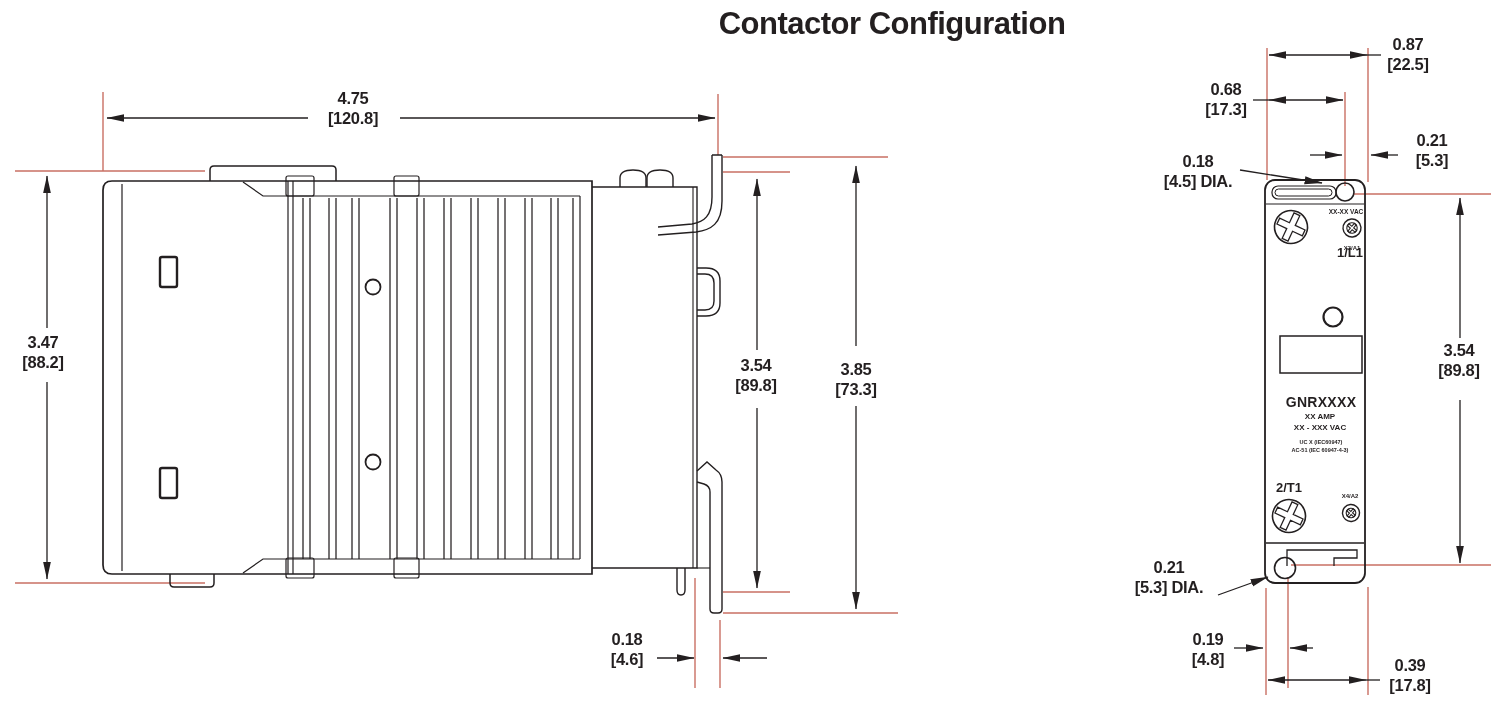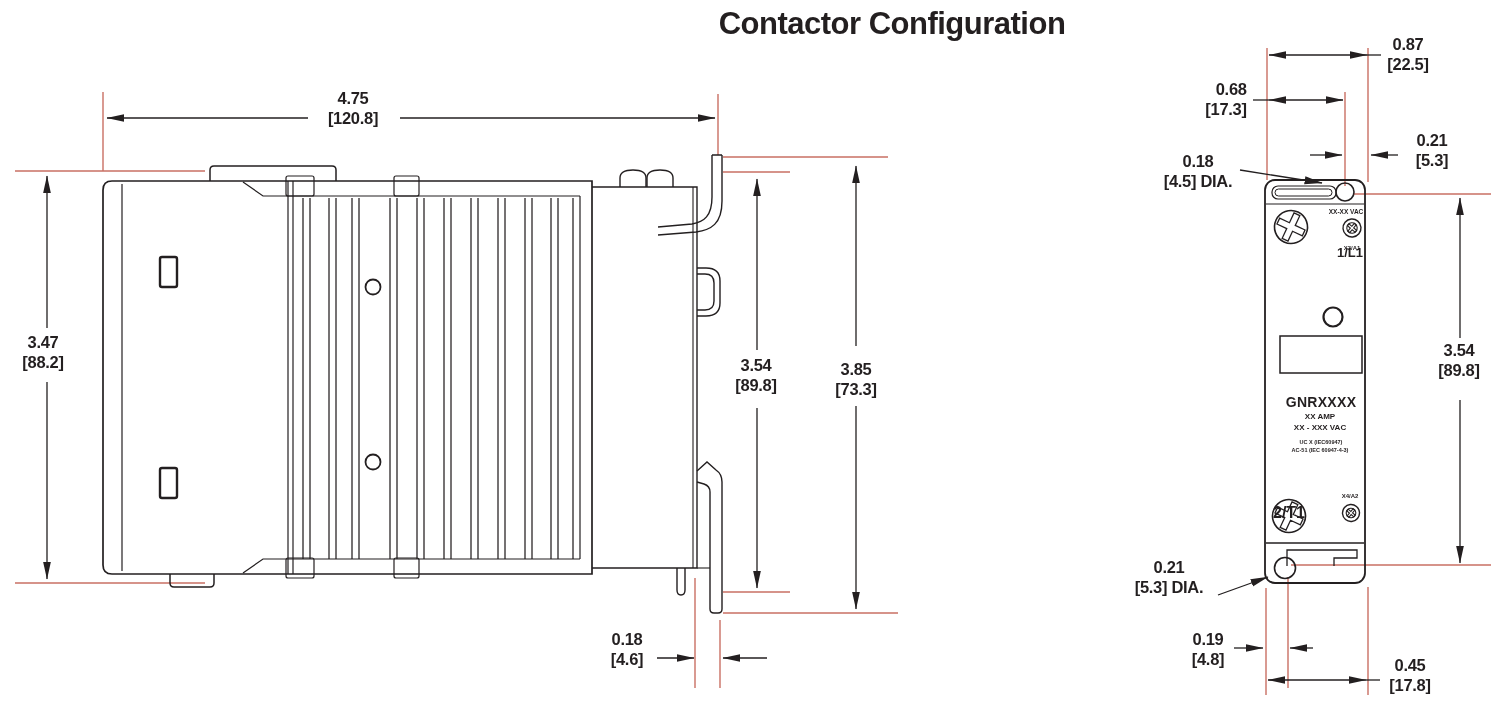--- a/index.html
+++ b/index.html
@@ -179,21 +179,21 @@
   </div>
   <div class="dim" style="left:627px;top:630px;">
     <span>0.18</span>
     <span>[4.6]</span>
   </div>
 
   <div class="dim" style="left:1408px;top:35px;">
     <span>0.87</span>
     <span>[22.5]</span>
   </div>
-  <div class="dim" style="left:1226px;top:80px;text-align:right;">
+  <div class="dim" style="left:1226px;top:80px;">
     <span>0.68</span>
     <span>[17.3]</span>
   </div>
   <div class="dim" style="left:1432px;top:131px;">
     <span>0.21</span>
     <span>[5.3]</span>
   </div>
   <div class="dim" style="left:1198px;top:152px;">
     <span>0.18</span>
     <span>[4.5] DIA.</span>
@@ -204,28 +204,28 @@
   </div>
   <div class="dim" style="left:1169px;top:558px;">
     <span>0.21</span>
     <span>[5.3] DIA.</span>
   </div>
   <div class="dim" style="left:1208px;top:630px;">
     <span>0.19</span>
     <span>[4.8]</span>
   </div>
   <div class="dim" style="left:1410px;top:656px;">
-    <span>0.45</span>
+    <span>0.39</span>
     <span>[17.8]</span>
   </div>
 
   <div class="flabel" style="left:1346px;top:209px;font-size:6.5px;">XX-XX VAC</div>
   <div class="flabel" style="left:1350px;top:246px;font-size:13px;">1/L1</div>
   <div class="flabel" style="left:1352px;top:245px;font-size:6px;">X3/A1</div>
   <div class="flabel" style="left:1321px;top:395px;font-size:14px;letter-spacing:.3px;">GNRXXXX</div>
   <div class="flabel" style="left:1320px;top:413px;font-size:8px;text-align:center;">XX AMP</div>
   <div class="flabel" style="left:1320px;top:424px;font-size:8px;">XX - XXX VAC</div>
   <div class="flabel" style="left:1321px;top:440px;font-size:5.5px;">UC X (IEC60947)</div>
   <div class="flabel" style="left:1320px;top:448px;font-size:5.5px;">AC-51 (IEC 60947-4-3)</div>
-  <div class="flabel" style="left:1289px;top:481px;font-size:16px;margin-top:24px;">2/T1</div>
+  <div class="flabel" style="left:1289px;top:481px;font-size:13px;">2/T1</div>
   <div class="flabel" style="left:1350px;top:493px;font-size:6px;">X4/A2</div>
 
 </div>
 
 </body></html>

